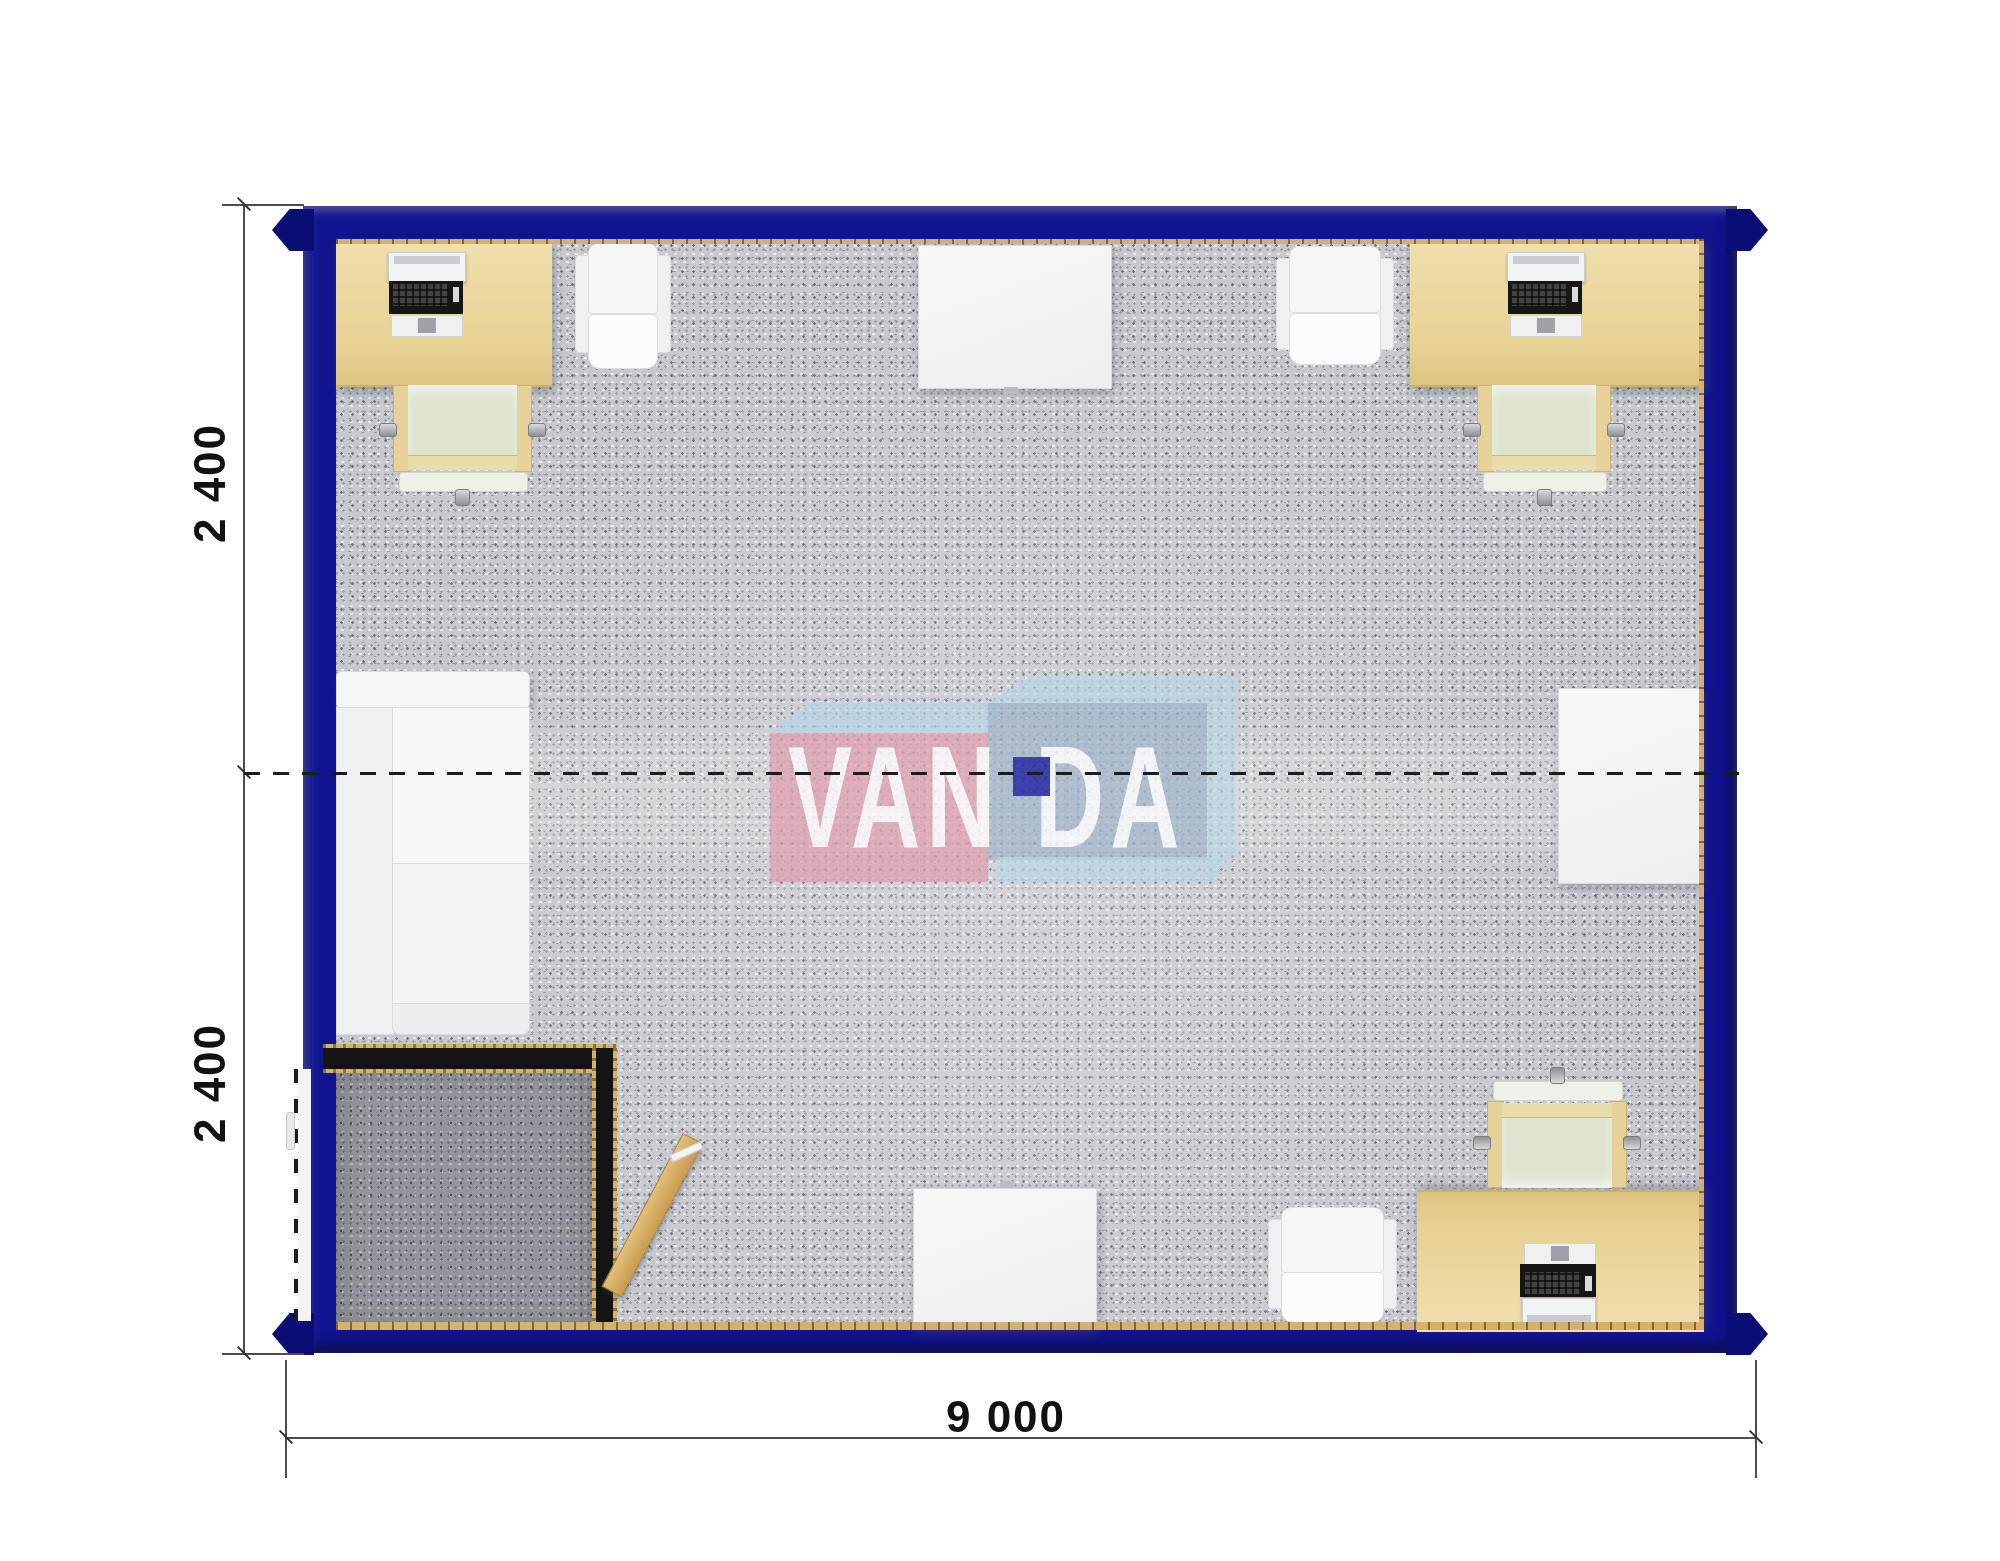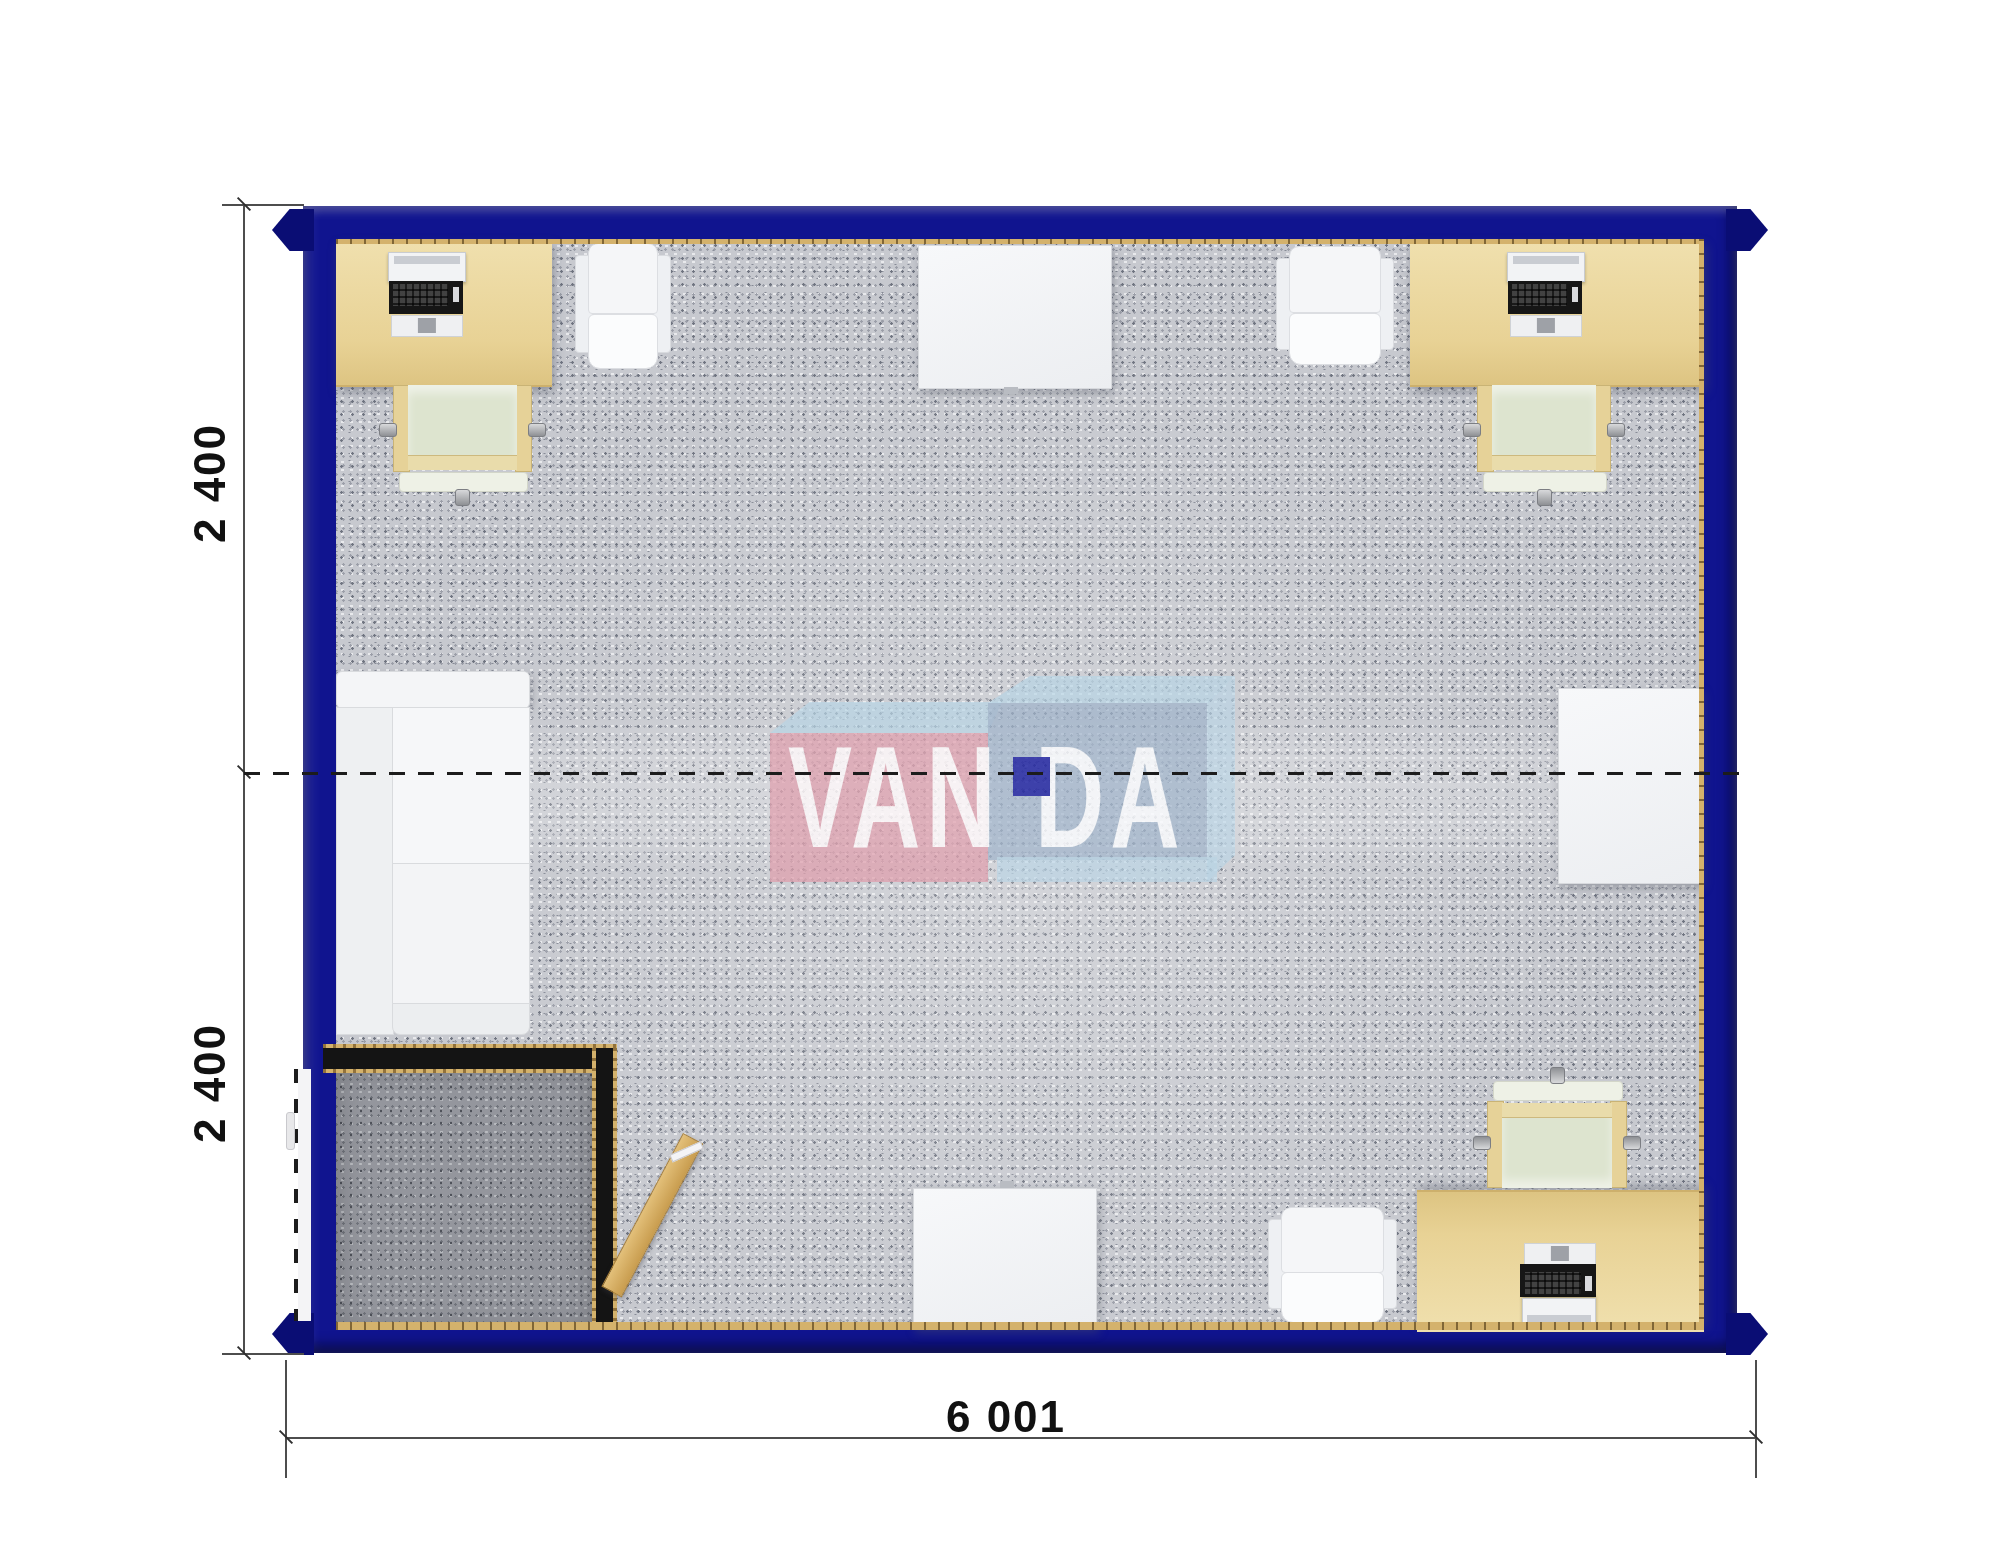--- a/index.html
+++ b/index.html
@@ -265,15 +265,15 @@
 
   <div class="abs dim-label rot" style="left:140px;top:458px;width:140px;text-align:center;">2 400</div>
   <div class="abs dim-label rot" style="left:140px;top:1058px;width:140px;text-align:center;">2 400</div>
 
   <div class="abs dimline" style="left:285px;top:1437px;width:1472px;height:2px;"></div>
   <div class="abs dimline" style="left:285px;top:1360px;width:2px;height:118px;"></div>
   <div class="abs dimline" style="left:1755px;top:1360px;width:2px;height:118px;"></div>
   <div class="abs tick" style="left:277px;top:1436px;"></div>
   <div class="abs tick" style="left:1747px;top:1436px;"></div>
 
-  <div class="abs dim-label" style="left:936px;top:1392px;width:140px;text-align:center;">6 001</div>
+  <div class="abs dim-label" style="left:936px;top:1392px;width:140px;text-align:center;">9 000</div>
 
 </div>
 
 </body></html>

